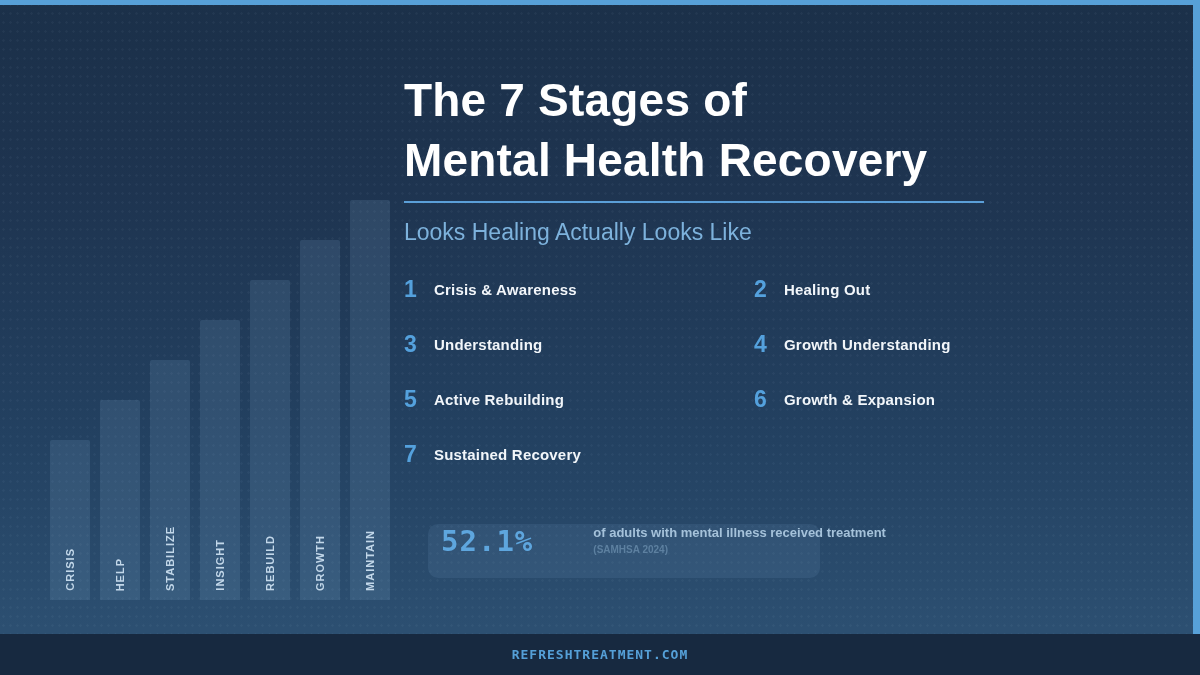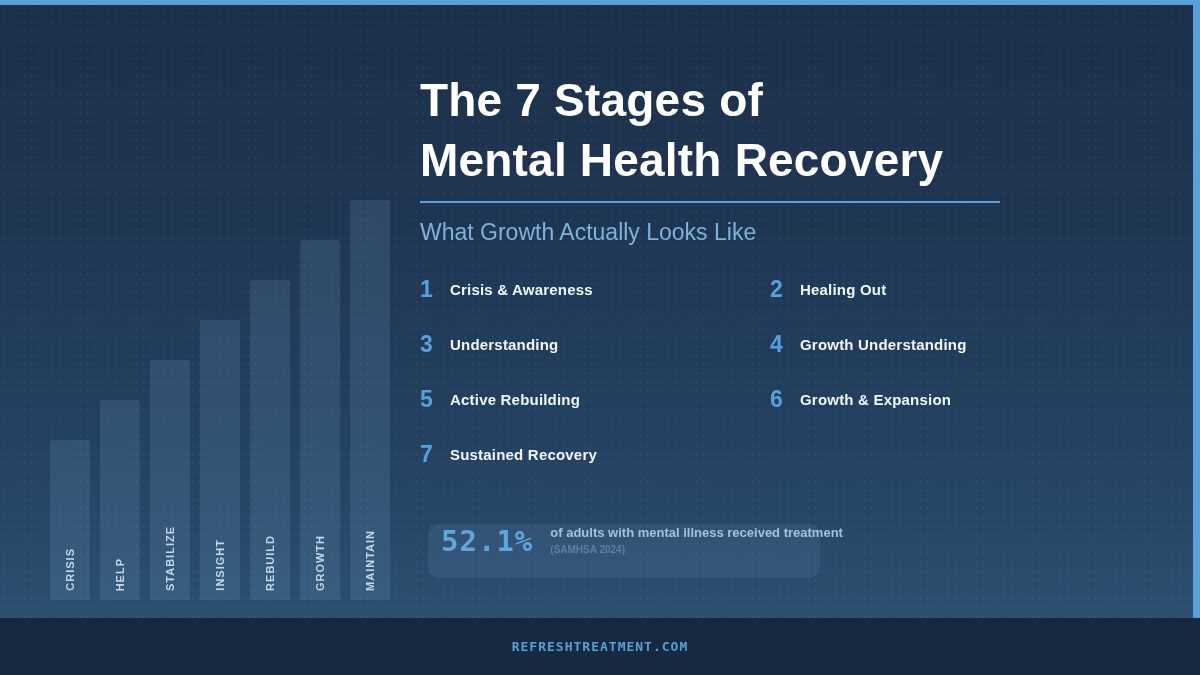--- a/index.html
+++ b/index.html
@@ -38,21 +38,21 @@
     border-radius:2px 2px 0 0;
   }
   .bar-label {
     position:absolute; bottom:9px; left:50%;
     transform:translateX(-50%) rotate(180deg);
     writing-mode:vertical-rl;
     font-size:11px; font-weight:bold; letter-spacing:1px;
     color:#c2d7e9; white-space:nowrap;
   }
   
-  .content { position:absolute; left:420px; top:70px; width:620px; z-index:2; }
+  .content { position:absolute; left:404px; top:70px; width:620px; z-index:2; }
   .title {
     margin:0; color:#ffffff; font-size:46px; line-height:60px;
     font-weight:bold; letter-spacing:0.2px;
   }
   .divider { margin-top:11px; width:580px; height:2px; background:#5b9fd8; }
   .subtitle { margin-top:16px; font-size:23px; color:#7db2dc; }
   .stages {
     margin-top:29px; display:grid;
     grid-template-columns:350px 1fr; row-gap:27px;
   }
@@ -69,26 +69,26 @@
     position:absolute; left:428px; top:524px; width:392px; height:54px;
     border-radius:10px; background:rgba(152,198,240,0.09);
     display:flex; z-index:2;
   }
   .stat-value {
     margin-left:13px;
     font-family:"DejaVu Sans Mono", monospace;
     font-weight:bold; font-size:29px; letter-spacing:1px;
     color:#5ea6de; flex:0 0 auto;
   }
-  .stat-text { margin-left:17px; white-space:nowrap; }
+  .stat-text { margin-left:60px; white-space:nowrap; }
   .stat-line1 { font-size:13px; font-weight:bold; color:#a5c2da; line-height:17px; }
   .stat-line2 { font-size:10px; font-weight:bold; color:#5d80a0; line-height:17px; }
   
   .footer {
-    position:absolute; left:0; bottom:0; width:100%; height:57px;
+    position:absolute; left:0; bottom:0; width:100%; height:41px;
     background:#172940; display:flex; align-items:center; justify-content:center;
     z-index:6;
   }
   .footer-text {
     font-family:"DejaVu Sans Mono", monospace; font-weight:bold;
     font-size:13px; letter-spacing:1px; color:#55a0d8;
   }
 </style>
 </head>
 <body>
@@ -118,21 +118,21 @@
       <span class="bar-label">GROWTH</span>
     </div>
     <div class="bar" style="height: 400px;">
       <span class="bar-label">MAINTAIN</span>
     </div>
   </div>
 
   <div class="content">
     <h1 class="title"><span>The 7 Stages of</span><br><span>Mental Health Recovery</span></h1>
     <div class="divider"></div>
-    <div class="subtitle">What Growth Actually Looks Like</div>
+    <div class="subtitle">Looks Healing Actually Looks Like</div>
 
     <div class="stages">
       <div class="stage">
         <span class="stage-num">1</span>
         <span class="stage-label">Crisis &amp; Awareness</span>
       </div>
       <div class="stage">
         <span class="stage-num">2</span>
         <span class="stage-label">Healing Out</span>
       </div>

